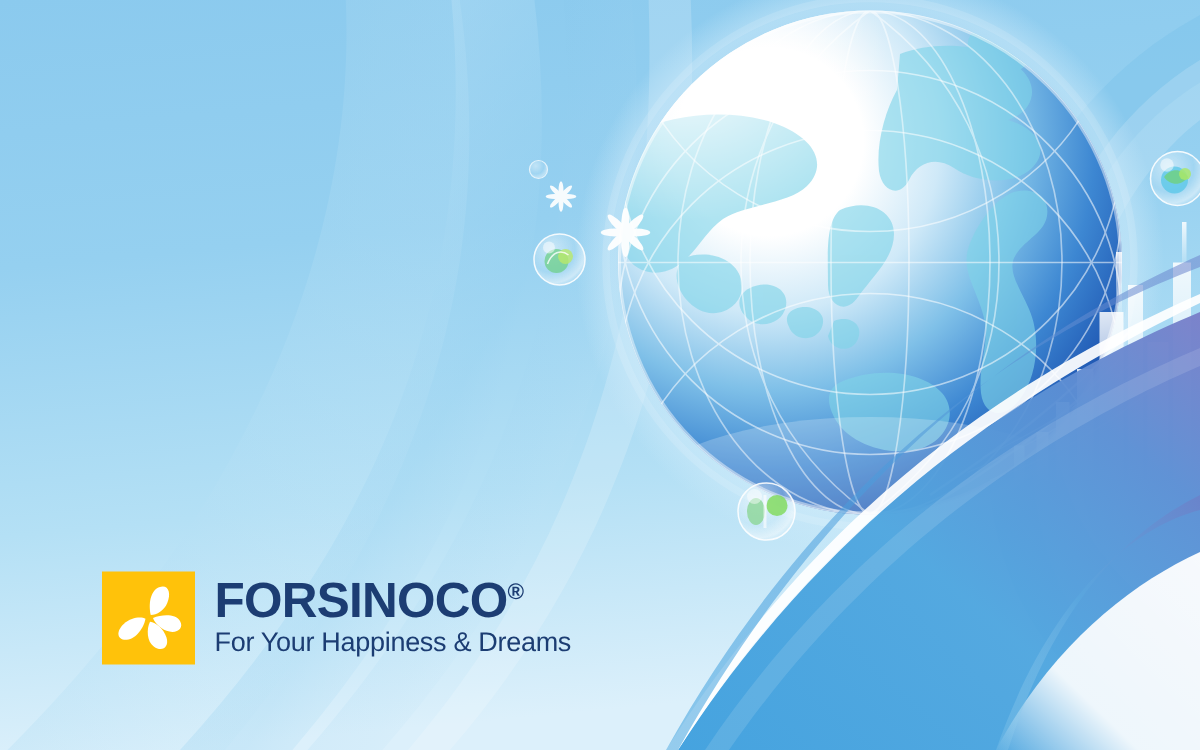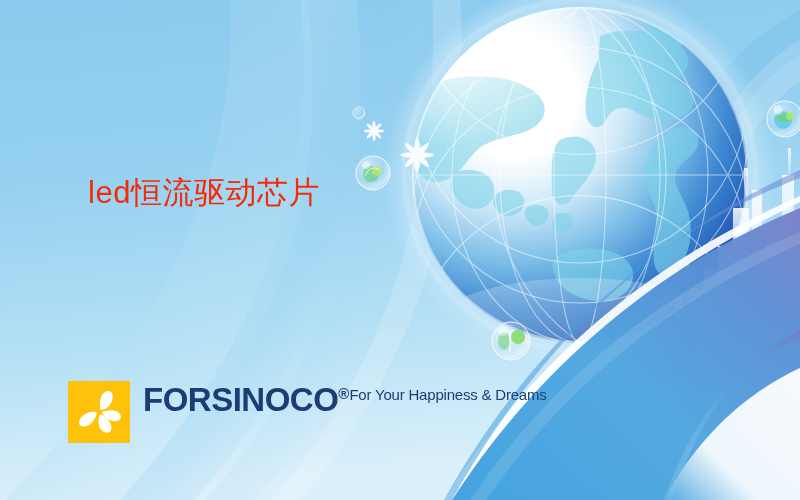--- a/index.html
+++ b/index.html
@@ -57,41 +57,41 @@
     width: 62px;
     height: 62px;
     background: #FFC20A;
     flex: 0 0 auto;
   }
   #logo-mark svg { display: block; }
   #logo-text {
     margin-left: 13px;
     padding-top: 2px;
     display: flex;
-    flex-direction: row;
+    flex-direction: column;
   }
   #logo-wordmark {
     color: #1C3D73;
     font-family: "Liberation Sans", sans-serif;
     font-weight: bold;
     font-size: 33px;
     line-height: 34px;
     letter-spacing: -0.5px;
     white-space: nowrap;
   }
   #logo-wordmark .reg {
     font-size: 15px;
     vertical-align: super;
     line-height: 1;
     letter-spacing: 0;
   }
   #logo-tagline {
     color: #1C3D73;
     font-family: "Liberation Sans", sans-serif;
-    font-size: 15px;
+    font-size: 18px;
     line-height: 19px;
     margin-top: 2px;
     letter-spacing: -0.2px;
     white-space: nowrap;
   }
 </style>
 </head>
 <body>
 
 <div id="stage">
@@ -352,21 +352,20 @@
 
       <path d="M800,368 C752,390 700,432 664,500 L800,500 Z" fill="url(#gBandC)" opacity="0.95"></path>
 
       <path d="M800,330 C756,352 706,396 672,500 L664,500 C700,398 754,352 800,340 Z" fill="url(#gBandD)" opacity="0.9"></path>
 
       <path d="M800,232 C706,272 572,348 470,500 L486,500 C586,356 712,282 800,244 Z" fill="#FFFFFF" opacity="0.12"></path>
     </svg>
   </div>
 
   <div id="headline">
-    <div class="headline-line"><span class="hl-latin">led</span><span>恒流驱动芯片</span></div>
   </div>
 
   <div id="logo">
     <div id="logo-mark">
       <svg width="62" height="62" viewBox="0 0 62 62" xmlns="http://www.w3.org/2000/svg">
         <g fill="#FFFFFF">
           <path d="M32.5,29 C31,22 32,13 38,10.5 C44,8 46.5,14 43.5,21 C41.5,26 36.5,29 32.5,29 Z"></path>
           <path d="M34,31 C40,28.5 49,28 52,33 C55,38 49.5,42 43,39.5 C38.5,37.8 35,34 34,31 Z"></path>
           <path d="M32,33.5 C36,34 41,38 43,44 C45,50.5 40,54 34.5,50 C30,46.8 29.5,38.5 32,33.5 Z"></path>
           <path d="M29,31.5 C28,37 23,45 16.5,45.5 C10,46 9,40 14.5,35 C19.5,30.5 26,30 29,31.5 Z"></path>

